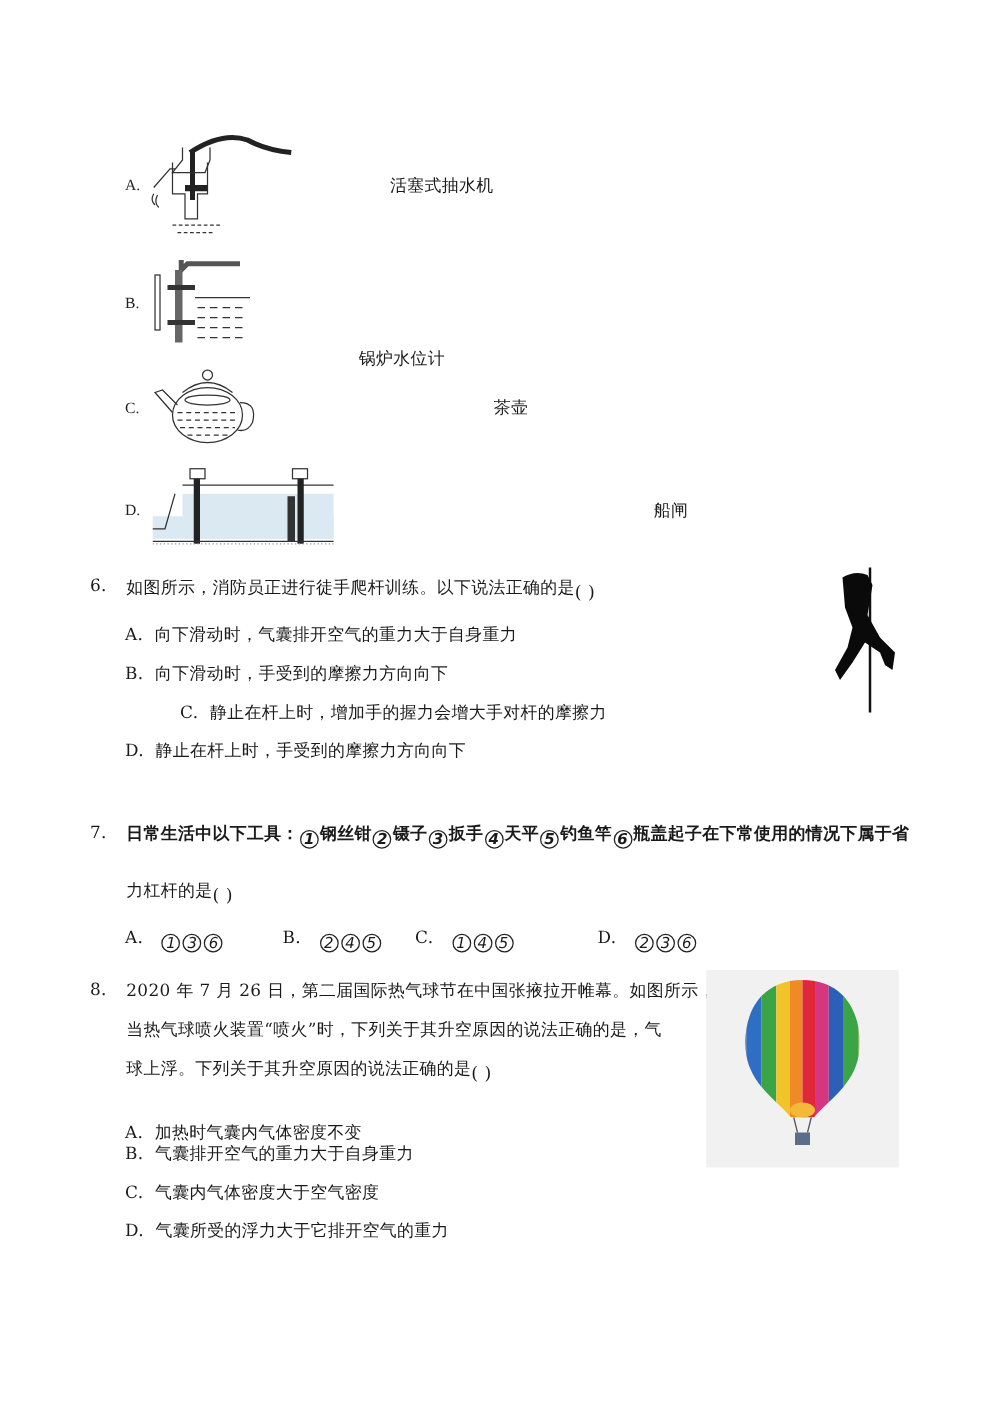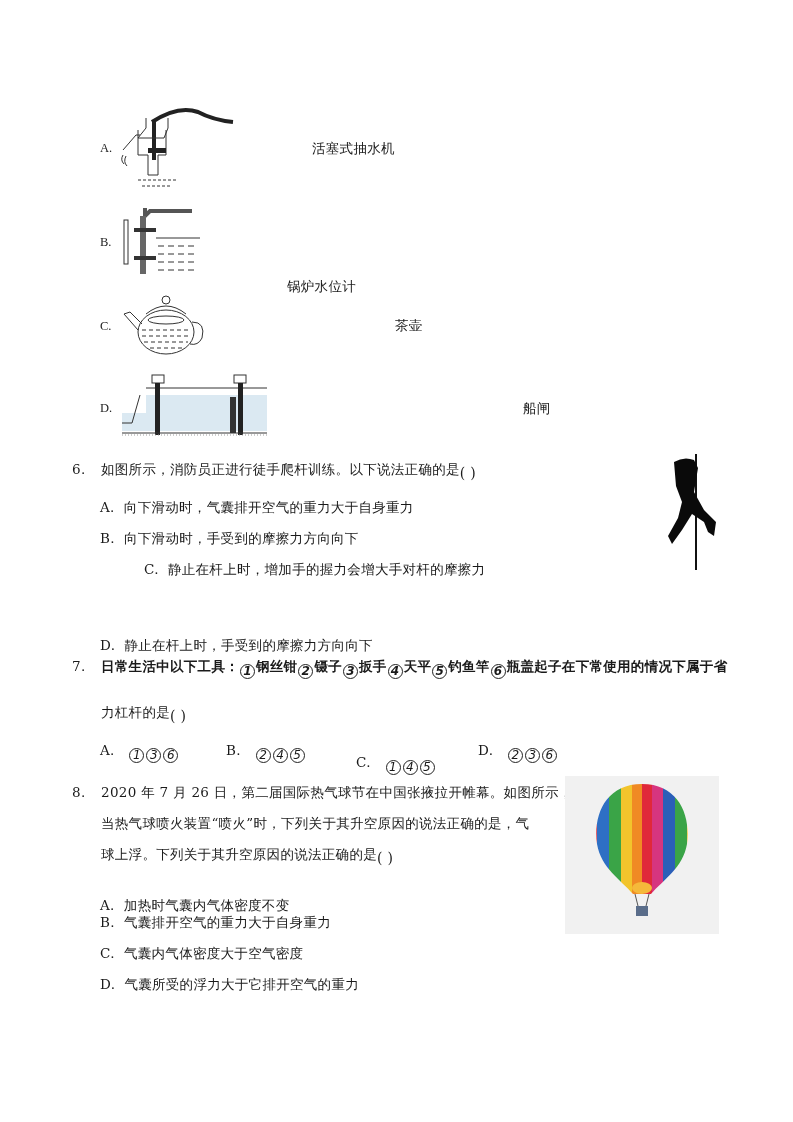--- a/index.html
+++ b/index.html
@@ -85,38 +85,38 @@
 </div>
 <div class="abs txt" style="left:523px;top:400px;">船闸</div>
 
 <div class="abs txt" style="left:72px;top:461px;">6.</div>
 <div class="abs txt" style="left:101px;top:461px;">
   <span>如图所示，消防员正进行徒手爬杆训练。以下说法正确的是</span><span class="paren">(   )</span>
 </div>
 <div class="abs txt" style="left:100px;top:499px;"><span>A.</span>&nbsp;&nbsp;<span>向下滑动时，气囊排开空气的重力大于自身重力</span></div>
 <div class="abs txt" style="left:100px;top:530px;"><span>B.</span>&nbsp;&nbsp;<span>向下滑动时，手受到的摩擦力方向向下</span></div>
 <div class="abs txt" style="left:100px;top:561px;margin-left:44px;"><span>C.</span>&nbsp;&nbsp;<span>静止在杆上时，增加手的握力会增大手对杆的摩擦力</span></div>
-<div class="abs txt" style="left:100px;top:592px;margin-top:45px;"><span>D.</span>&nbsp;&nbsp;<span>静止在杆上时，手受到的摩擦力方向向下</span></div>
+<div class="abs txt" style="left:100px;top:592px;"><span>D.</span>&nbsp;&nbsp;<span>静止在杆上时，手受到的摩擦力方向向下</span></div>
 <div class="abs" style="left:664px;top:452px;">
   <svg width="60" height="120" viewBox="0 0 60 120">
     <line x1="32" y1="2" x2="32" y2="118" stroke="#111" stroke-width="2"></line>
     <path d="M10 10 Q20 4 30 8 L34 16 L30 40 L40 58 L52 70 L50 84 L44 80 L40 70 L28 62 L18 78 L8 92 L4 84 L14 66 L18 50 L12 34 Z" fill="#0a0a0a"></path>
   </svg>
 </div>
 
 <div class="abs txt" style="left:72px;top:658px;">7.</div>
 <div class="abs txt" style="left:101px;top:658px;font-weight:bold;">
   <span>日常生活中以下工具：</span><span class="circ">1</span><span>钢丝钳</span><span class="circ">2</span><span>镊子</span><span class="circ">3</span><span>扳手</span><span class="circ">4</span><span>天平</span><span class="circ">5</span><span>钓鱼竿</span><span class="circ">6</span><span>瓶盖起子在下常使用的情况下属于省</span>
 </div>
 <div class="abs txt" style="left:101px;top:704px;">
   <span>力杠杆的是</span><span class="paren">(   )</span>
 </div>
 <div class="abs txt" style="left:100px;top:742px;"><span>A.</span>&nbsp;&nbsp;&nbsp;<span class="circ">1</span><span class="circ">3</span><span class="circ">6</span></div>
 <div class="abs txt" style="left:226px;top:742px;"><span>B.</span>&nbsp;&nbsp;&nbsp;<span class="circ">2</span><span class="circ">4</span><span class="circ">5</span></div>
-<div class="abs txt" style="left:356px;top:742px;margin-top:12px;"><span>C.</span>&nbsp;&nbsp;&nbsp;<span class="circ">1</span><span class="circ">4</span><span class="circ">5</span></div>
+<div class="abs txt" style="left:332px;top:742px;"><span>C.</span>&nbsp;&nbsp;&nbsp;<span class="circ">1</span><span class="circ">4</span><span class="circ">5</span></div>
 <div class="abs txt" style="left:478px;top:742px;"><span>D.</span>&nbsp;&nbsp;&nbsp;<span class="circ">2</span><span class="circ">3</span><span class="circ">6</span></div>
 
 <div class="abs txt" style="left:72px;top:784px;">8.</div>
 <div class="abs txt" style="left:101px;top:784px;">2020 年 7 月 26 日，第二届国际热气球节在中国张掖拉开帷幕。如图所示，</div>
 <div class="abs txt" style="left:101px;top:815px;">当热气球喷火装置“喷火”时，下列关于其升空原因的说法正确的是，气</div>
 <div class="abs txt" style="left:101px;top:846px;"><span>球上浮。下列关于其升空原因的说法正确的是</span><span class="paren">(   )</span></div>
 <div class="abs txt" style="left:100px;top:897px;"><span>A.</span>&nbsp;&nbsp;<span>加热时气囊内气体密度不变</span></div>
 <div class="abs txt" style="left:100px;top:914px;"><span>B.</span>&nbsp;&nbsp;<span>气囊排开空气的重力大于自身重力</span></div>
 <div class="abs txt" style="left:100px;top:945px;"><span>C.</span>&nbsp;&nbsp;<span>气囊内气体密度大于空气密度</span></div>
 <div class="abs txt" style="left:100px;top:976px;"><span>D.</span>&nbsp;&nbsp;<span>气囊所受的浮力大于它排开空气的重力</span></div>

